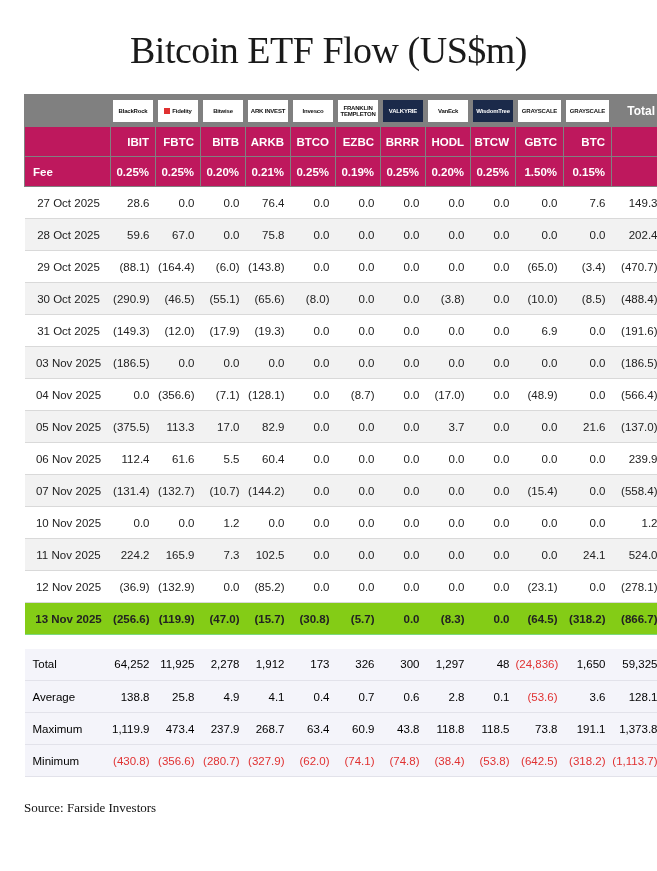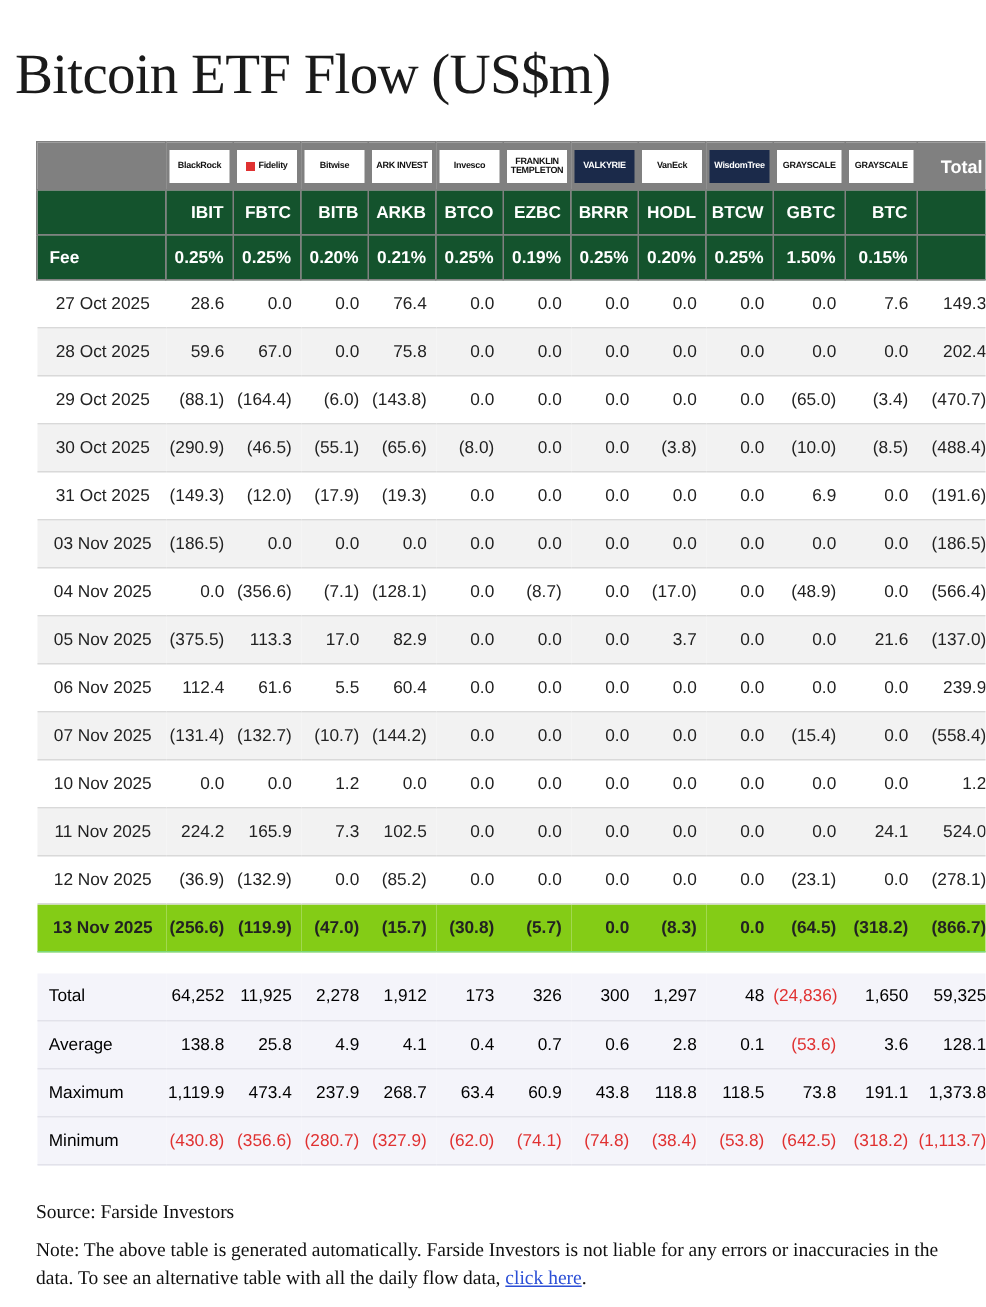--- a/index.html
+++ b/index.html
@@ -13,21 +13,21 @@
     width: 657px;
     min-height: 871px;
     background: #fff;
     padding: 0;
     position: relative;
   }
   .title {
     font-family: "Liberation Serif", serif;
     font-size: 38px;
     color: #1a1a1a;
-    text-align: left;
+    text-align: center;
     padding: 28px 10px 22px 10px;
     font-weight: 400;
     letter-spacing: -0.5px;
   }
   table.flow {
     border-collapse: collapse;
     width: 609px;
     margin: 0 24px;
     table-layout: fixed;
     font-size: 11px;
@@ -40,21 +40,21 @@
   }
   
   tr.logo-row td {
     background: #808080;
     border: 1px solid #808080;
     height: 32px;
     text-align: center;
     padding: 3px 2px;
   }
   tr.ticker-row td, tr.fee-row td {
-    background: #14532d;
+    background: #be185d;
     color: #ffffff;
     font-weight: bold;
     font-size: 11.5px;
     border: 1px solid #808080;
     padding-right: 6px;
   }
   tr.ticker-row td.first, tr.fee-row td.first, tr.logo-row td.first {
     text-align: left;
     padding-left: 8px;
   }
@@ -527,18 +527,15 @@
           <td class="neg">(53.8)</td>
           <td class="neg">(642.5)</td>
           <td class="neg">(318.2)</td>
           <td class="neg">(1,113.7)</td>
         </tr>
       </tbody>
   </table>
 
   <div class="footer">
     <div>Source: Farside Investors</div>
-    <div class="note">
-      <span>Note: The above table is generated automatically. Farside Investors is not liable for any errors or inaccuracies in the data. To see an alternative table with all the daily flow data, </span><a href="#">click here</a><span>.</span>
-    </div>
   </div>
 
 </div>
 
 </body></html>

